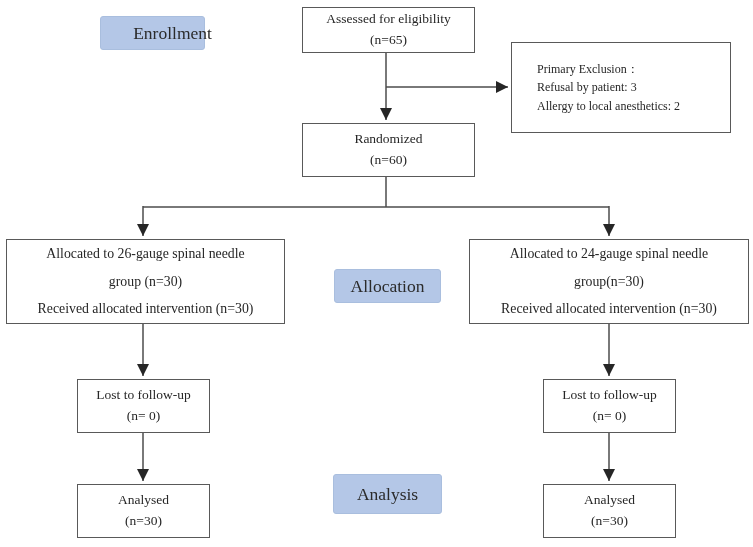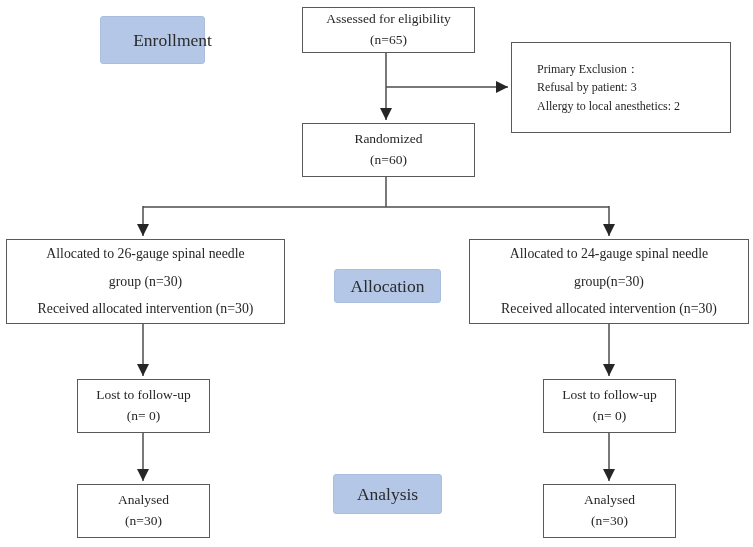--- a/index.html
+++ b/index.html
@@ -63,21 +63,21 @@
     <line x1="143" y1="206" x2="143" y2="236" stroke="#4d4d4d" stroke-width="1.5" marker-end="url(#arrow)"></line>
     <line x1="609" y1="206" x2="609" y2="236" stroke="#4d4d4d" stroke-width="1.5" marker-end="url(#arrow)"></line>
 
     <line x1="143" y1="324" x2="143" y2="376" stroke="#4d4d4d" stroke-width="1.5" marker-end="url(#arrow)"></line>
     <line x1="609" y1="324" x2="609" y2="376" stroke="#4d4d4d" stroke-width="1.5" marker-end="url(#arrow)"></line>
 
     <line x1="143" y1="433" x2="143" y2="481" stroke="#4d4d4d" stroke-width="1.5" marker-end="url(#arrow)"></line>
     <line x1="609" y1="433" x2="609" y2="481" stroke="#4d4d4d" stroke-width="1.5" marker-end="url(#arrow)"></line>
   </svg>
 
-  <div class="stage-label" style="left:100px; top:16px; width:105px; height:48px;padding-left:40px;">Enrollment</div>
+  <div class="stage-label" style="left:100px; top:16px; width:105px; height:34px;padding-left:40px;">Enrollment</div>
 
   <div class="stage-label" style="left:334px; top:269px; width:107px; height:34px;">Allocation</div>
 
 
   <div class="stage-label" style="left:333px; top:474px; width:109px; height:40px;">Analysis</div>
 
   <div class="flow-box" style="left:302px; top:7px; width:173px; height:46px;">
     <span class="line-span">Assessed for eligibility</span>
     <span class="line-span">(n=65)</span>
   </div>

